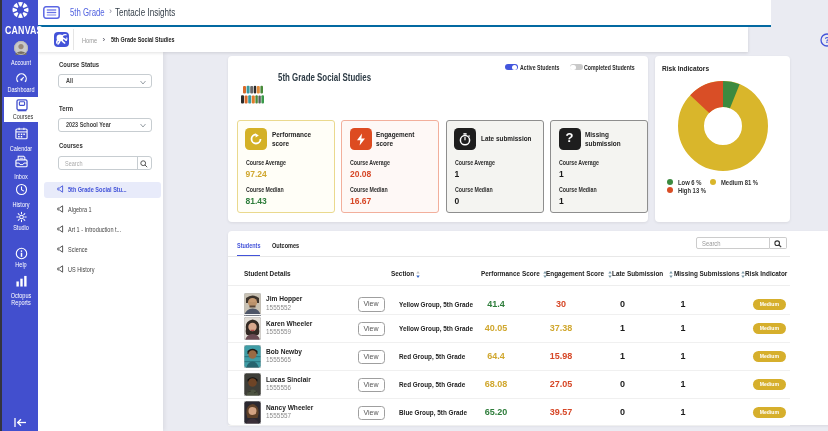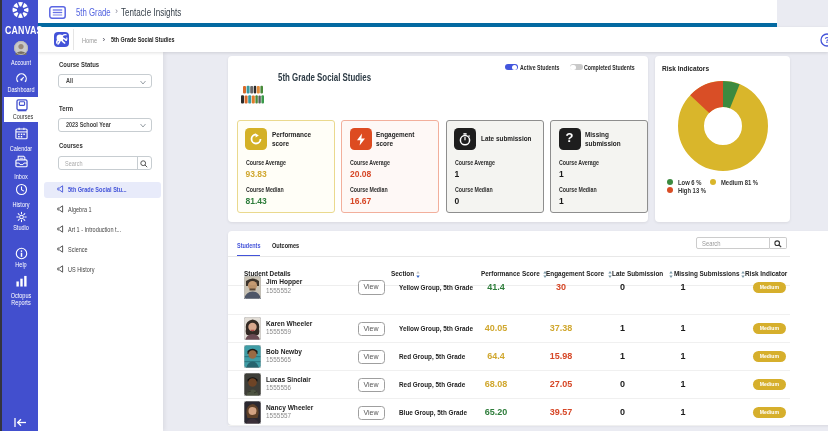--- a/index.html
+++ b/index.html
@@ -4,22 +4,22 @@
 <style>
 * { margin:0; padding:0; box-sizing:border-box; }
 html,body { width:828px; height:431px; overflow:hidden; background:#EAEBF2; font-family:"Liberation Sans", sans-serif; }
 .abs { position:absolute; }
 .sx { transform-origin:0 50%; display:inline-block; white-space:nowrap; }
 
 #nav { position:absolute; left:0; top:0; width:38px; height:431px; background:#424FCE; border-left:2px solid #34343e; color:#fff; z-index:30; }
 .navlbl { position:absolute; left:0; width:38px; text-align:center; font-size:6.5px; color:#fff; transform:scaleX(0.85); transform-origin:50% 50%; white-space:nowrap; }
 #nav-courses { position:absolute; left:2px; top:97px; width:36px; height:25px; background:#fff; }
 
-#topbar { position:absolute; left:38px; top:0; width:739px; height:27px; background:#fff; border-bottom:4px solid #0369a1; z-index:20; }
-#crumbbar { position:absolute; left:38px; top:27px; width:790px; height:25px; background:#fff; box-shadow:0 1px 3px rgba(0,0,0,0.12); z-index:19; }
+#topbar { position:absolute; left:32px; top:0; width:739px; height:27px; background:#fff; border-bottom:2px solid #0369a1; z-index:20; }
+#crumbbar { position:absolute; left:38px; top:27px; width:710px; height:25px; background:#fff; box-shadow:0 1px 3px rgba(0,0,0,0.12); z-index:19; }
 
 #filters { position:absolute; left:38px; top:52px; width:125px; height:379px; background:#fff; box-shadow:2px 0 4px rgba(0,0,0,0.06); z-index:10; }
 .flabel { position:absolute; left:21px; font-weight:bold; font-size:7.5px; color:#333; transform:scaleX(0.79); transform-origin:0 50%; white-space:nowrap; }
 .fselect { position:absolute; left:20px; width:94px; height:14px; border:1px solid #c7cdd1; border-radius:3px; background:#fff; font-size:7px; font-weight:bold; color:#444; line-height:12.5px; }
 .fselect span { display:inline-block; transform:scaleX(0.78); transform-origin:0 50%; margin-left:7px; white-space:nowrap; }
 .fselect .chev { position:absolute; right:5px; top:4.5px; }
 .citem { position:absolute; left:6px; width:117px; height:16px; font-size:6.5px; color:#444; line-height:16px; white-space:nowrap; }
 .citem .tx { display:inline-block; transform:scaleX(0.85); transform-origin:0 50%; }
 .citem .mic { margin:0 3px 0 13px; vertical-align:-1px; }
 
@@ -260,21 +260,21 @@
 
   <div class="stat" style="left:8.5px; border-color:#EAD98E; background:#FFFEF7;">
     <div class="ic" style="background:#D4B127;">
         <svg style="position:absolute;left:5px;top:5px" width="12" height="12" viewBox="0 0 12 12">
           <path d="M10.5 6 A4.5 4.5 0 1 1 6 1.5" fill="none" stroke="#fff" stroke-width="1.8"></path>
           <path d="M5.6 0.6 L8.8 2.6 L5.6 4.6 Z" fill="#fff"></path>
         </svg>
       </div>
     <div class="t">Performance<br>score</div>
     <div class="l1">Course Average</div>
-      <div class="v1 gold">93.83</div>
+      <div class="v1 gold">97.24</div>
     <div class="l2">Course Median</div>
       <div class="v2 green">81.43</div>
   </div>
   <div class="stat" style="left:113px; border-color:#F2AF9C; background:#FEF8F6;">
     <div class="ic" style="background:#DD4B21;">
         <svg style="position:absolute;left:6px;top:4.5px" width="10" height="13" viewBox="0 0 10 13">
           <path d="M6 0.5 L1 7.2 L4.4 7.2 L3.6 12.5 L9 5.4 L5.4 5.4 Z" fill="#fff"></path>
         </svg>
       </div>
     <div class="t">Engagement<br>score</div>
@@ -365,21 +365,21 @@
     <path d="M2 7 L3.7 4.4 L0.3 4.4 Z" fill="#7d9aa8"></path>
   </svg>
 <div class="hdr" style="left:673.9px;">Missing Submissions</div>
 <svg class="srt" style="left:741px;" width="4" height="7" viewBox="0 0 4 7">
     <path d="M2 0 L3.7 2.6 L0.3 2.6 Z" fill="#7d9aa8"></path>
     <path d="M2 7 L3.7 4.4 L0.3 4.4 Z" fill="#7d9aa8"></path>
   </svg>
 <div class="hdr" style="left:745.2px;">Risk Indicator</div>
 <div class="abs" style="left:228px; top:285px; width:562px; height:0.5px; background:#eee;"></div>
 
-<div class="row" style="top:273px; border-top:none;">
+<div class="row" style="top:290px; border-top:none;">
   <svg class="abs" style="left:16px; top:2.5px;" width="17" height="23" viewBox="0 0 17 23">
       <rect width="17" height="23" rx="2.5" fill="#c9c2b4"></rect>
       <path d="M2 5 Q8.5 0 15 5 L15 10 L2 10 Z" fill="#3c332b"></path>
       <circle cx="8.5" cy="9.5" r="4.6" fill="#c59a72"></circle>
       <path d="M4 8 Q4.5 11.5 6 13 L11 13 Q12.5 11.5 13 8 Q8.5 10.5 4 8 Z" fill="#b08a64" opacity="0.5"></path>
       <rect x="5.5" y="12.5" width="6" height="2" fill="#5a4636"></rect>
       <path d="M0 23 Q2 15.5 8.5 15.5 Q15 15.5 17 23 Z" fill="#4e5668"></path>
       <rect width="17" height="23" rx="2.5" fill="none" stroke="#b9b9b9" stroke-width="0.8"></rect>
     </svg>
   <div class="rname">Jim Hopper</div>

